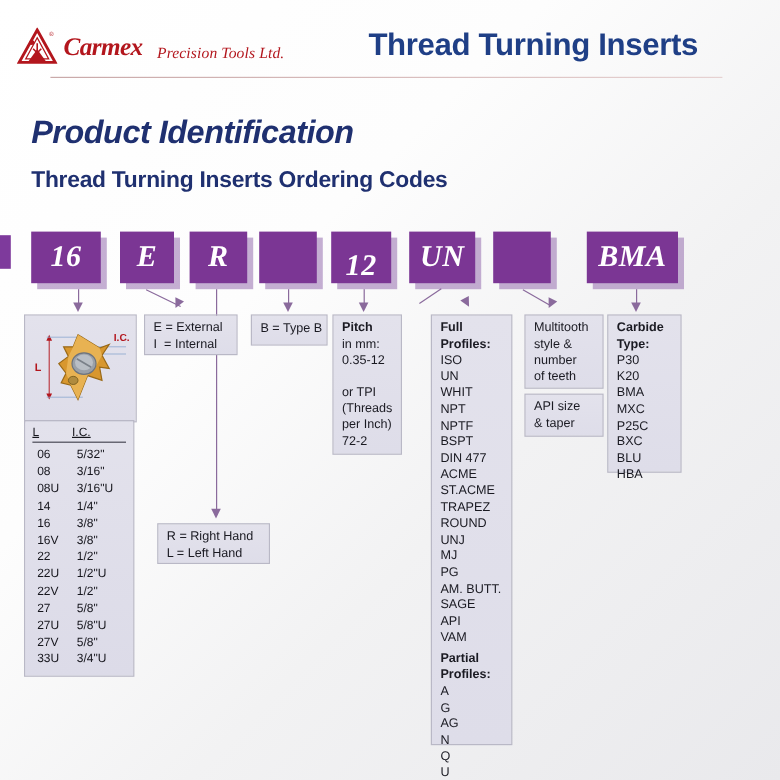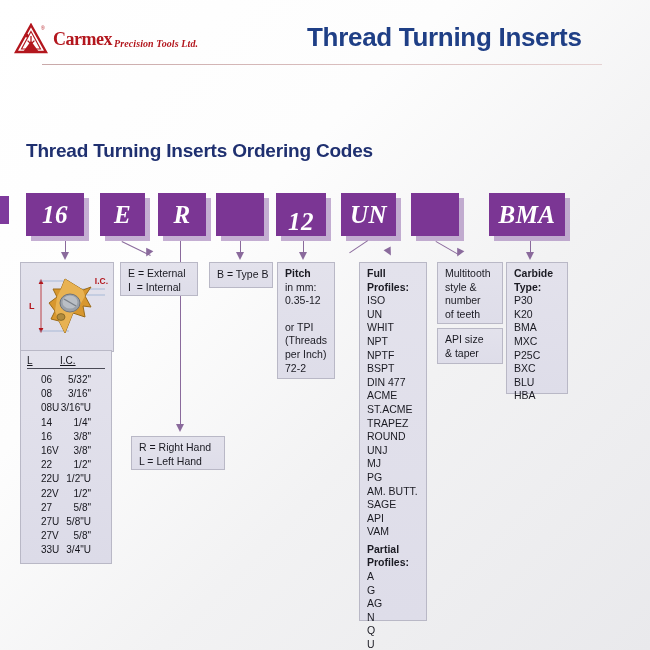--- a/index.html
+++ b/index.html
@@ -8,24 +8,24 @@
     background:linear-gradient(135deg,#ffffff 0%,#fdfdfd 35%,#f2f2f3 62%,#e9e9ec 100%);
     font-family:"Liberation Sans",sans-serif;
     overflow:hidden;position:relative;
   }
   #stage{position:absolute;left:0;top:0;width:650px;height:650px;}
 
   
   .hdr{position:absolute;left:0;top:0;width:650px;height:68px;}
   .logo-wrap{position:absolute;left:14px;top:23px;display:flex;align-items:center;}
   .logo-mark{position:relative;width:34px;height:32px;margin-right:5px;}
-  .logo-name{font-family:"Liberation Serif",serif;font-weight:bold;
-     font-size:18px;color:#b3161d;letter-spacing:-.5px;line-height:1;}
-  .logo-sub{font-family:"Liberation Serif",serif;font-style:italic;font-weight:bold;
-     font-size:10px;color:#b3161d;margin-left:2px;margin-top:9px;letter-spacing:.1px;}
+  .logo-name{font-family:"Liberation Serif",serif;font-style:italic;font-weight:bold;
+     font-size:21px;color:#b3161d;letter-spacing:-.5px;line-height:1;}
+  .logo-sub{font-family:"Liberation Serif",serif;font-style:italic;font-weight:normal;
+     font-size:13px;color:#b3161d;margin-left:12px;margin-top:9px;letter-spacing:.1px;}
   .hdr-title{position:absolute;left:307px;top:22px;font-size:26px;font-weight:bold;
      color:#1f3f86;letter-spacing:-.3px;font-family:"Liberation Sans",sans-serif;}
   .hdr-rule{position:absolute;left:42px;top:64px;width:560px;height:1px;
      background:linear-gradient(to right,#c9a9a9,#d8bcbc,#e6d2d2);}
 
   
   .t1{position:absolute;left:26px;top:95px;font-size:27px;font-weight:bold;font-style:italic;
      color:#1f3070;letter-spacing:-.4px;}
   .t2{position:absolute;left:26px;top:140px;font-size:19px;font-weight:bold;
      color:#1f3070;letter-spacing:-.2px;}
@@ -51,21 +51,21 @@
   .icl{position:absolute;right:5px;top:13px;font-size:8.5px;color:#b3161d;font-weight:bold;}
   .llbl{position:absolute;left:8px;top:38px;font-size:9px;color:#b3161d;font-weight:bold;}
 
   
   .tbl{position:absolute;left:20px;top:350px;width:92px;
      background:linear-gradient(to bottom,#e3e2ec,#dcdbe8);border:1px solid #b9b8c6;
      box-sizing:border-box;padding:4px 0 5px 0;font-size:10px;color:#15151c;}
   .tbl .hd{display:flex;padding:0 6px;font-size:10px;}
   .tbl .hd i{font-style:normal;text-decoration:underline;}
   .tbl .hd i:first-child{width:33px;}
-  .tbl .row{display:flex;padding:0 20px;line-height:14.2px;}
+  .tbl .row{display:flex;padding:0 10px;line-height:14.2px;}
   .tbl .row u{text-decoration:none;width:33px;}
 
   
   .ln-v{position:absolute;background:#8a6a9c;width:1px;}
   .ln-d{position:absolute;height:1px;background:#8a6a9c;transform-origin:0 0;}
   .ar{position:absolute;width:0;height:0;border-left:4.5px solid transparent;
      border-right:4.5px solid transparent;border-top:8px solid #8a6a9c;}
 </style>
 </head>
 <body>
@@ -84,20 +84,21 @@
           <text x="27" y="7" font-size="5" fill="#b3161d" font-family="Liberation Sans, sans-serif">®</text>
         </svg>
       </div>
       <div class="logo-name">Carmex</div>
       <div class="logo-sub">Precision Tools Ltd.</div>
     </div>
     <div class="hdr-title">Thread Turning Inserts</div>
     <div class="hdr-rule"></div>
   </div>
 
+  <div class="t1">Product Identification</div>
   <div class="t2">Thread Turning Inserts Ordering Codes</div>
   <div class="edge"></div>
 
   <div class="chip" style="left:26px;top:193px;width:58px;">
       <span>16</span>
     </div>
   <div class="chip" style="left:100px;top:193px;width:45px;">
       <span>E</span>
     </div>
   <div class="chip" style="left:158px;top:193px;width:48px;">

